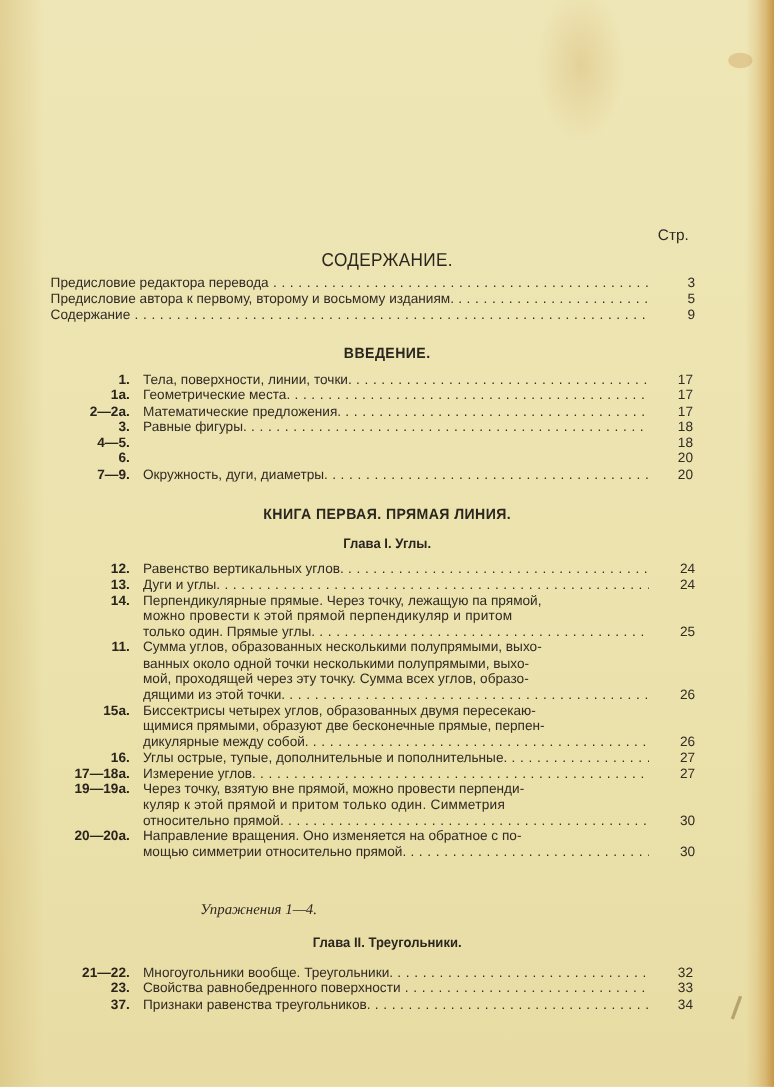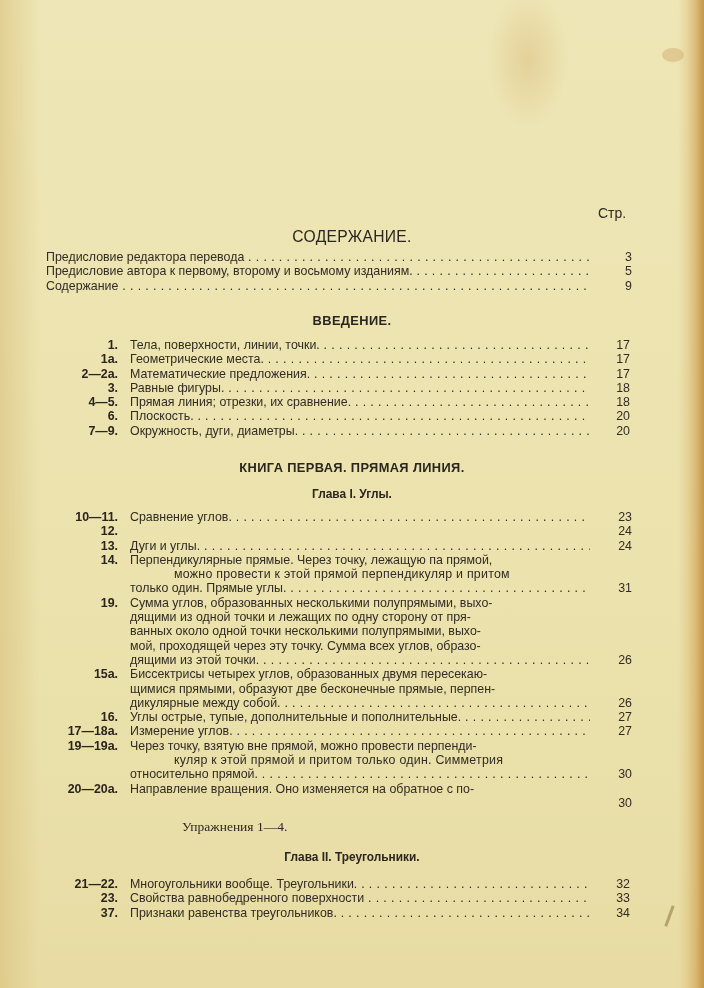--- a/index.html
+++ b/index.html
@@ -42,23 +42,23 @@
     }
     .text.plain { left: 46px; width: 545px; }
     .dots::after {
       content: " . . . . . . . . . . . . . . . . . . . . . . . . . . . . . . . . . . . . . . . . . . . . . . . . . . . . . . . . . . . . . . . . . . . . . . . .";
       letter-spacing: 0.4px;
     }
     .pg {
       position: absolute; left: 602px; width: 30px; text-align: right; font-size: 12.4px;
     }
     .rows.intro .pg, .rows.ch2 .pg { left: 600px; }
-    .cont { letter-spacing: 0.25px; margin-left: 44px; }
+    .cont { letter-spacing: 0.25px; }
     .exercise {
-      position: absolute; left: 182px; top: 819px; 
+      position: absolute; left: 182px; top: 819px; font-style: italic;
       font-family: "Liberation Serif", serif; font-size: 13.5px; color: #2e2821;
     }
   </style>
 </head>
 <body>
 
 <div class="page">
 
   <span class="page-col-label">Стр.</span>
   <div class="heading h-main">СОДЕРЖАНИЕ.</div>
@@ -95,75 +95,66 @@
       <span class="text dots">Математические предложения.</span>
       <span class="pg">17</span>
     </div>
     <div class="row">
       <span class="num">3.</span>
       <span class="text dots">Равные фигуры.</span>
       <span class="pg">18</span>
     </div>
     <div class="row">
       <span class="num">4—5.</span>
-      <span class="text dots">Прямая линия; отрезки, их сравнение.</span>
       <span class="pg">18</span>
     </div>
     <div class="row">
       <span class="num">6.</span>
-      <span class="text dots">Плоскость.</span>
       <span class="pg">20</span>
     </div>
     <div class="row">
       <span class="num">7—9.</span>
       <span class="text dots">Окружность, дуги, диаметры.</span>
       <span class="pg">20</span>
     </div>
   </div>
 
   <div class="heading h-sec" style="top:460px;">КНИГА ПЕРВАЯ. ПРЯМАЯ ЛИНИЯ.</div>
   <div class="heading h-chap" style="top:487px;">Глава I. Углы.</div>
 
   <div class="rows ch1" style="top:510px;">
 
-    <div class="row">
-      <span class="num">10—11.</span>
-      <span class="text dots">Сравнение углов.</span>
-      <span class="pg">23</span>
-    </div>
 
     <div class="row">
       <span class="num">12.</span>
+      <span class="text dots">Равенство вертикальных углов.</span>
       <span class="pg">24</span>
     </div>
 
     <div class="row">
       <span class="num">13.</span>
       <span class="text dots">Дуги и углы.</span>
       <span class="pg">24</span>
     </div>
 
     <div class="row">
       <span class="num">14.</span>
       <span class="text">Перпендикулярные прямые. Через точку, лежащую па прямой,</span>
     </div>
     <div class="row">
       <span class="text cont">можно провести к этой прямой перпендикуляр и притом</span>
     </div>
     <div class="row">
       <span class="text dots">только один. Прямые углы.</span>
-      <span class="pg">31</span>
-    </div>
-
-    <div class="row">
-      <span class="num">19.</span>
+      <span class="pg">25</span>
+    </div>
+
+    <div class="row">
+      <span class="num">11.</span>
       <span class="text">Сумма углов, образованных несколькими полупрямыми, выхо-</span>
-    </div>
-    <div class="row">
-      <span class="text">дящими из одной точки и лежащих по одну сторону от пря-</span>
     </div>
     <div class="row">
       <span class="text">ванных около одной точки несколькими полупрямыми, выхо-</span>
     </div>
     <div class="row">
       <span class="text">мой, проходящей через эту точку. Сумма всех углов, образо-</span>
     </div>
     <div class="row">
       <span class="text dots">дящими из этой точки.</span>
       <span class="pg">26</span>
@@ -203,20 +194,21 @@
     <div class="row">
       <span class="text dots">относительно прямой.</span>
       <span class="pg">30</span>
     </div>
 
     <div class="row">
       <span class="num">20—20а.</span>
       <span class="text">Направление вращения. Оно изменяется на обратное с по-</span>
     </div>
     <div class="row">
+      <span class="text dots">мощью симметрии относительно прямой.</span>
       <span class="pg">30</span>
     </div>
   </div>
 
   <div class="exercise">Упражнения 1—4.</div>
 
   <div class="heading h-chap" style="top:850px;">Глава II. Треугольники.</div>
   <div class="rows ch2" style="top:877px;">
     <div class="row">
       <span class="num">21—22.</span>

